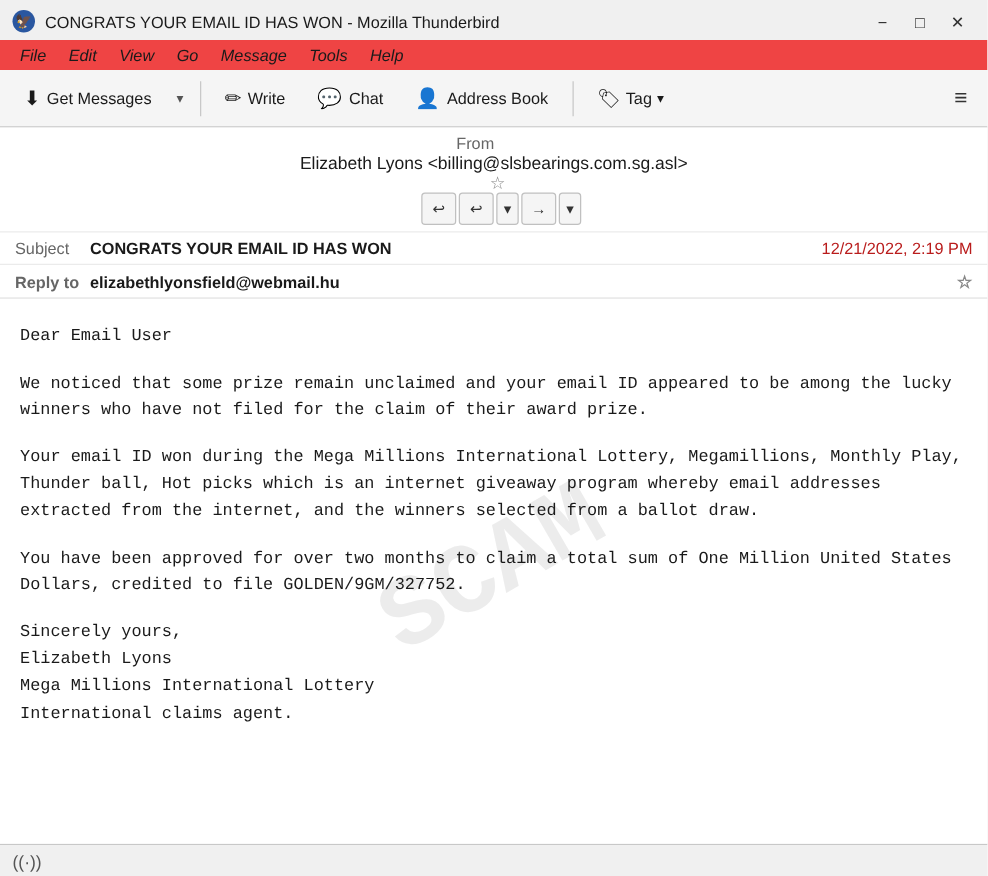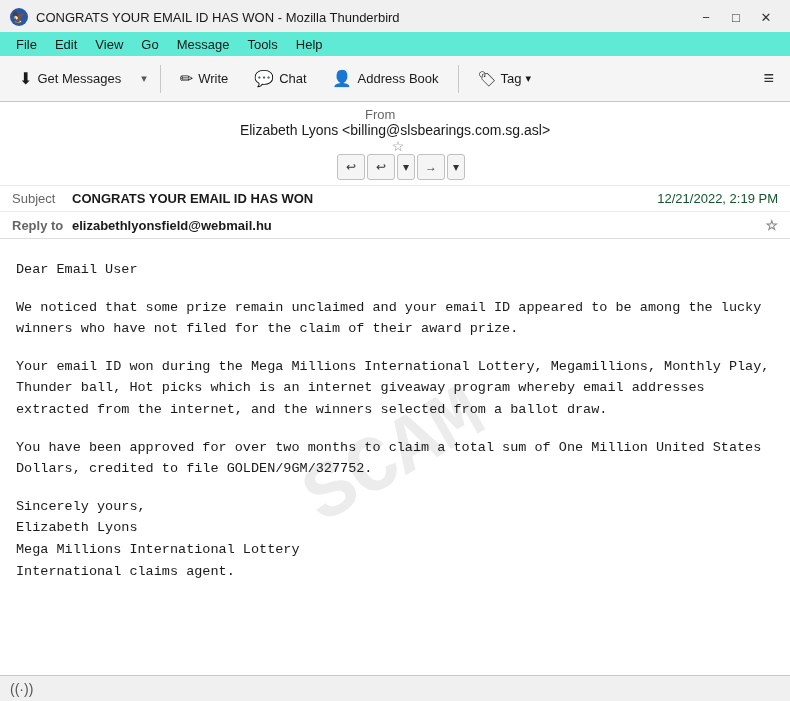--- a/index.html
+++ b/index.html
@@ -56,26 +56,27 @@
       cursor: pointer;
       font-size: 13px;
       display: flex;
       align-items: center;
       justify-content: center;
       color: #333;
     }
 
     
     .menu-bar {
-      background: #5eead4;
+      background: #ef4444;
       display: flex;
       align-items: flex-end;
       padding: 2px 8px;
       height: 24px;
       gap: 2px;
+      font-style: italic;
     }
     .menu-item {
       font-size: 13px;
       padding: 2px 8px;
       cursor: pointer;
       color: #1a1a1a;
       border-radius: 3px;
     }
 
     
@@ -158,21 +159,21 @@
     .header-value {
       font-size: 13px;
       color: #1a1a1a;
       flex: 1;
     }
     .header-value.bold {
       font-weight: bold;
     }
     .header-date {
       font-size: 13px;
-      color: #14532d;
+      color: #b91c1c;
       margin-left: auto;
     }
     .star-icon {
       color: #888;
       font-size: 14px;
       margin-left: 6px;
       cursor: pointer;
     }
 
     

